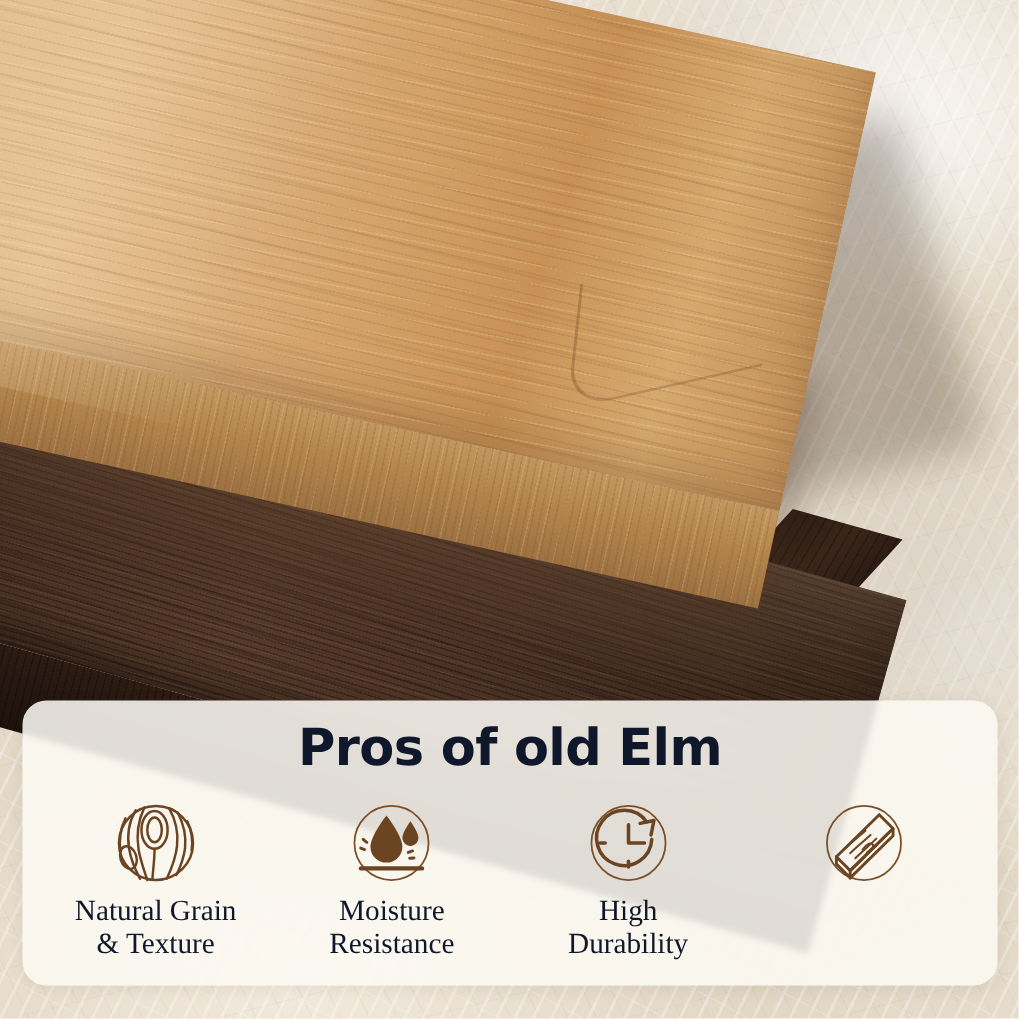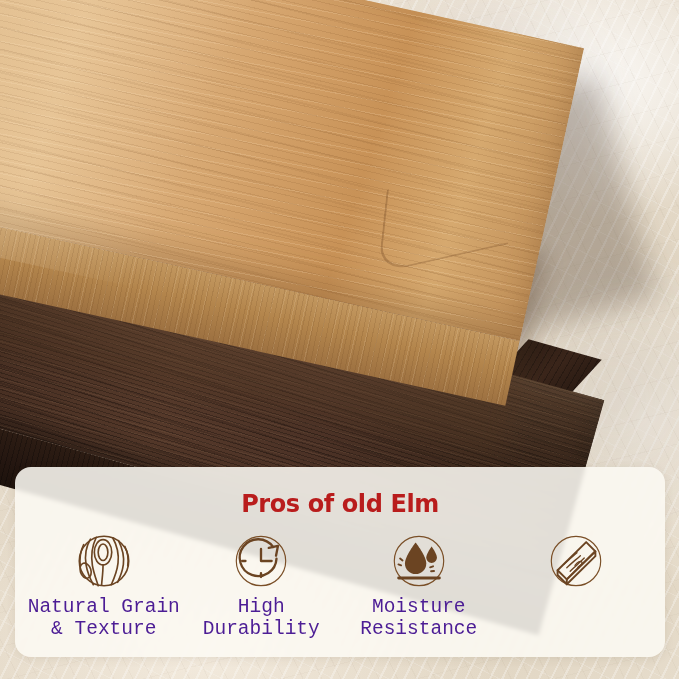--- a/index.html
+++ b/index.html
@@ -210,25 +210,25 @@
     height: 190px;
     background: rgba(252,249,243,0.88);
     border-radius: 16px;
     box-shadow: 0 2px 10px rgba(90,66,44,0.10);
     backdrop-filter: blur(2px);
   }
 
   .panel-title {
     text-align: center;
     margin: 0;
-    padding-top: 23px;
-    font-size: 24px;
+    padding-top: 12px;
+    font-size: 34px;
     font-weight: bold;
     letter-spacing: -0.4px;
-    color: #b91c1c;
+    color: #0f172a;
     font-family: "DejaVu Sans", sans-serif;
   }
 
   .pros-row {
     display: flex;
     align-items: flex-start;
     justify-content: space-between;
     padding: 12px 10px 0 10px;
     box-sizing: border-box;
   }
@@ -241,22 +241,22 @@
   }
   .pro-icon {
     width: 62px;
     height: 62px;
     display: block;
   }
   .pro-label {
     margin-top: 4px;
     font-size: 19.5px;
     line-height: 22px;
-    color: #4c1d95;
-    font-family: Liberation Mono, monospace;
+    color: #0f172a;
+    font-family: Liberation Serif, serif;
     white-space: pre-line;
   }
 </style>
 </head>
 <body>
 
 <div class="scene">
 
   <div class="fabric">
     <div class="fabric-creases"></div>
@@ -309,52 +309,52 @@
             <ellipse cx="13" cy="42" rx="5.5" ry="8" transform="rotate(-18 13 42)"></ellipse>
             <path d="M53.5 17 C56.5 23 57.5 30 56.5 37"></path>
           </svg>
         </span>
         <div class="pro-label">Natural Grain
 &amp; Texture</div>
       </div>
 
       <div class="pro-item">
         <span class="pro-icon">
-          <svg viewBox="0 0 64 64" width="62" height="62" fill="none" stroke="#6b4422" stroke-width="2.4" stroke-linecap="round" stroke-linejoin="round">
-            <circle cx="32" cy="32" r="25.5" stroke="#7a4f27" stroke-width="1.2"></circle>
-            <path d="M44.5 17.5 A19 19 0 1 0 48 29.5"></path>
-            <polyline points="40,18.5 49.5,16.5 47.5,26.5"></polyline>
-            <path d="M32 19.5 L32 32 L43 32"></path>
-            <path d="M32 44.5 L32 48.5"></path>
-            <path d="M16 32 L12.5 32"></path>
-          </svg>
-        </span>
-        <div class="pro-label">High
-Durability</div>
-      </div>
-
-      <div class="pro-item">
-        <span class="pro-icon">
           <svg viewBox="0 0 64 64" width="62" height="62" fill="none" stroke="#6b4422" stroke-width="1.8" stroke-linecap="round">
             <circle cx="32" cy="32" r="25.5" stroke="#7a4f27" stroke-width="1.2"></circle>
             <path d="M28.5 13 C28.5 13 17.5 27 17.5 34.5 C17.5 40.6 22.4 45.5 28.5 45.5 C34.6 45.5 39.5 40.6 39.5 34.5 C39.5 27 28.5 13 28.5 13 Z" fill="#6b4422" stroke="none"></path>
             <path d="M45 17 C45 17 39.5 24.5 39.5 28.4 C39.5 31.5 42 34 45 34 C48 34 50.5 31.5 50.5 28.4 C50.5 24.5 45 17 45 17 Z" fill="#6b4422" stroke="none"></path>
             <path d="M15 31.5 L12.5 29.5" stroke-width="2"></path>
             <path d="M13.5 36.5 L10.8 35.5" stroke-width="2"></path>
             <path d="M43.5 38.5 L46.5 37.5" stroke-width="2"></path>
             <path d="M44.5 42.5 L47.5 42.3" stroke-width="2"></path>
             <path d="M11 49.5 L53 49.5" stroke="#6b4422" stroke-width="3"></path>
           </svg>
         </span>
         <div class="pro-label">Moisture
 Resistance</div>
       </div>
 
       <div class="pro-item">
         <span class="pro-icon">
+          <svg viewBox="0 0 64 64" width="62" height="62" fill="none" stroke="#6b4422" stroke-width="2.4" stroke-linecap="round" stroke-linejoin="round">
+            <circle cx="32" cy="32" r="25.5" stroke="#7a4f27" stroke-width="1.2"></circle>
+            <path d="M44.5 17.5 A19 19 0 1 0 48 29.5"></path>
+            <polyline points="40,18.5 49.5,16.5 47.5,26.5"></polyline>
+            <path d="M32 19.5 L32 32 L43 32"></path>
+            <path d="M32 44.5 L32 48.5"></path>
+            <path d="M16 32 L12.5 32"></path>
+          </svg>
+        </span>
+        <div class="pro-label">High
+Durability</div>
+      </div>
+
+      <div class="pro-item">
+        <span class="pro-icon">
           <svg viewBox="0 0 64 64" width="62" height="62" fill="none" stroke="#6b4422" stroke-width="2" stroke-linecap="round" stroke-linejoin="round">
             <circle cx="32" cy="32" r="25.5" stroke="#7a4f27" stroke-width="1.2"></circle>
             <path d="M42.5 12.5 L52 22 L22.5 51 L13 41.5 Z"></path>
             <path d="M13 41.5 L13 46.5 L22.5 56 L22.5 51"></path>
             <path d="M22.5 51 L52 22 L52 27 L22.5 56"></path>
             <path d="M19.5 35.5 C24 31 28.5 27.5 33 23.5" stroke-width="1.4"></path>
             <path d="M22.5 39 C27 34.5 31.5 31 36.5 26.5" stroke-width="1.4"></path>
             <path d="M26 42.5 C30.5 38 36 33.5 40.5 29" stroke-width="1.4"></path>
             <path d="M31 36.5 C33.5 33 36.5 31.5 38 33 C39.5 34.5 36.5 36.5 34 38.5" stroke-width="1.4"></path>
           </svg>

